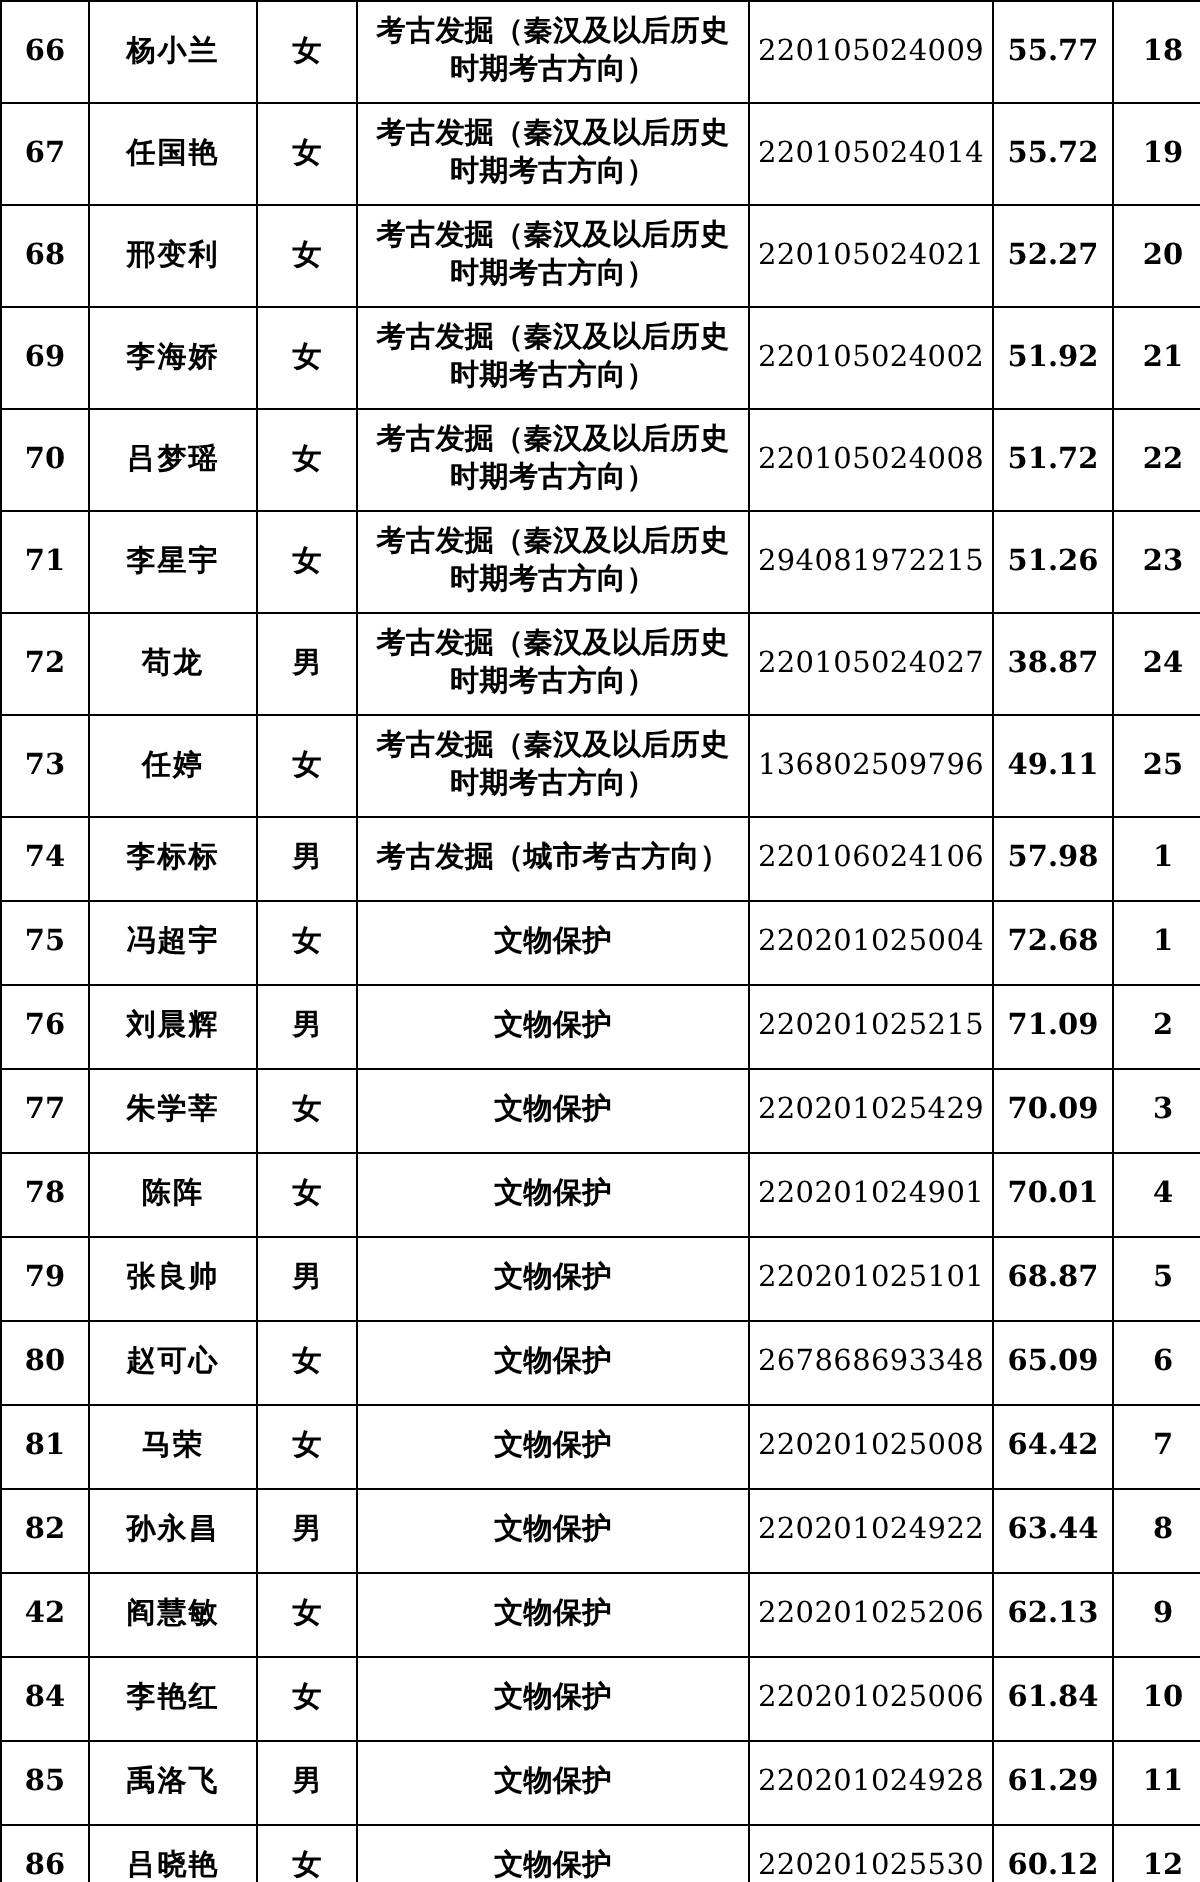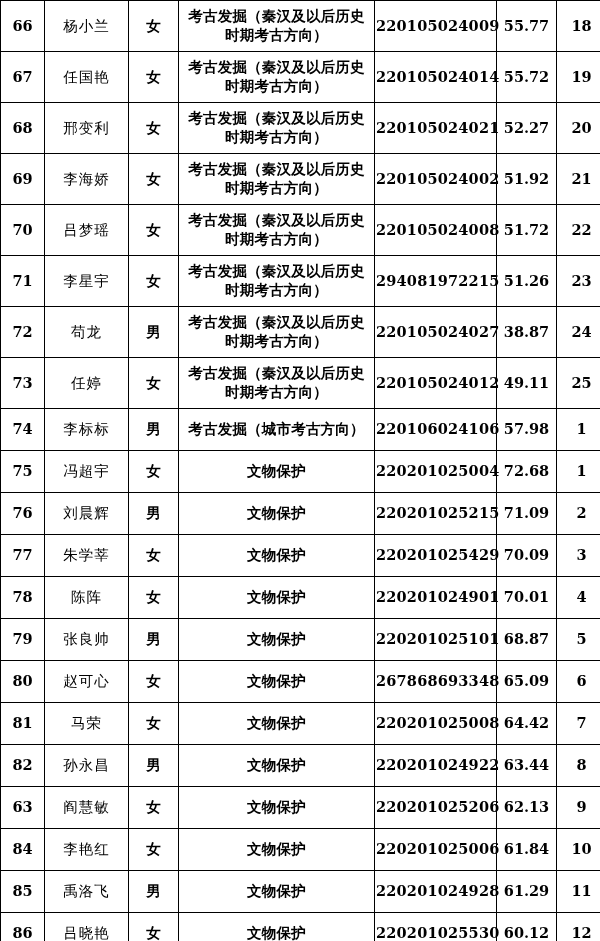--- a/index.html
+++ b/index.html
@@ -37,22 +37,22 @@
   }
   col.c-no    { width: 44px; }
   col.c-name  { width: 84px; }
   col.c-sex   { width: 50px; }
   col.c-major { width: 196px; }
   col.c-id    { width: 122px; }
   col.c-score { width: 60px; }
   col.c-rank  { width: 50px; }
 
   td.col-no, td.col-sex, td.col-score, td.col-rank { font-weight: 700; }
-  td.col-name { font-weight: 400; letter-spacing: 1px; }
-  td.col-id   { font-weight: 700; letter-spacing: 0.2px; font-size: 14px; }
+  td.col-name { font-weight: 700; letter-spacing: 1px; }
+  td.col-id   { font-weight: 400; letter-spacing: 0.2px; font-size: 14px; }
   td.col-major { font-weight: 700; font-size: 14px; letter-spacing: 0.2px; }
   td.col-major.two-line { line-height: 1.3; padding: 3px 6px; }
   td.col-score { font-size: 14.5px; }
   .row-tall td { height: 44px; }
   .row-std td { height: 37px; }
 </style>
 </head>
 <body>
 
 <div class="sheet">
@@ -128,21 +128,21 @@
           <td class="col-major two-line">考古发掘（秦汉及以后历史时期考古方向）</td>
           <td class="col-id">220105024027</td>
           <td class="col-score">38.87</td>
           <td class="col-rank">24</td>
         </tr>
         <tr class="row-tall">
           <td class="col-no">73</td>
           <td class="col-name">任婷</td>
           <td class="col-sex">女</td>
           <td class="col-major two-line">考古发掘（秦汉及以后历史时期考古方向）</td>
-          <td class="col-id">220105024012</td>
+          <td class="col-id">136802509796</td>
           <td class="col-score">49.11</td>
           <td class="col-rank">25</td>
         </tr>
         <tr class="row-std">
           <td class="col-no">74</td>
           <td class="col-name">李标标</td>
           <td class="col-sex">男</td>
           <td class="col-major">考古发掘（城市考古方向）</td>
           <td class="col-id">220106024106</td>
           <td class="col-score">57.98</td>
@@ -214,21 +214,21 @@
         <tr class="row-std">
           <td class="col-no">82</td>
           <td class="col-name">孙永昌</td>
           <td class="col-sex">男</td>
           <td class="col-major">文物保护</td>
           <td class="col-id">220201024922</td>
           <td class="col-score">63.44</td>
           <td class="col-rank">8</td>
         </tr>
         <tr class="row-std">
-          <td class="col-no">63</td>
+          <td class="col-no">42</td>
           <td class="col-name">阎慧敏</td>
           <td class="col-sex">女</td>
           <td class="col-major">文物保护</td>
           <td class="col-id">220201025206</td>
           <td class="col-score">62.13</td>
           <td class="col-rank">9</td>
         </tr>
         <tr class="row-std">
           <td class="col-no">84</td>
           <td class="col-name">李艳红</td>

